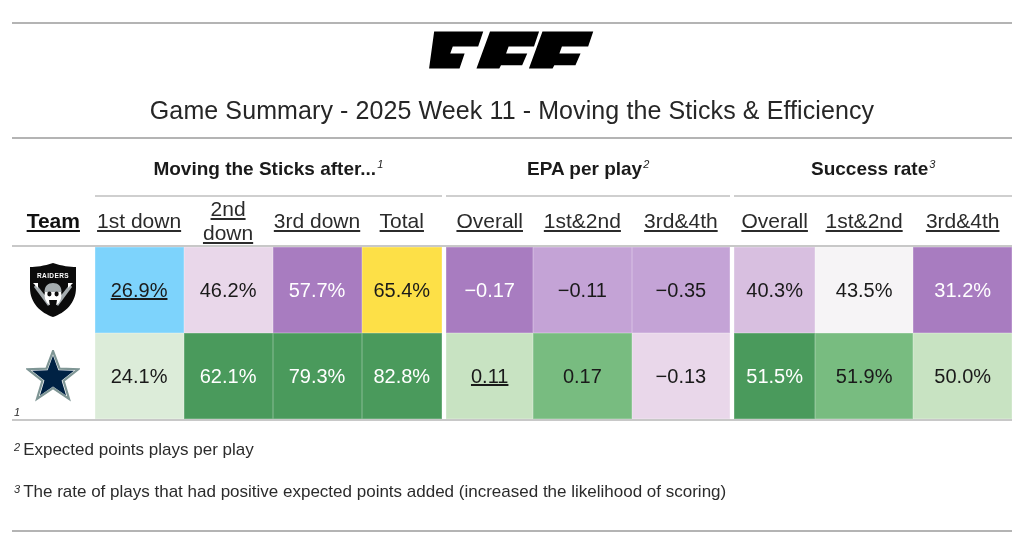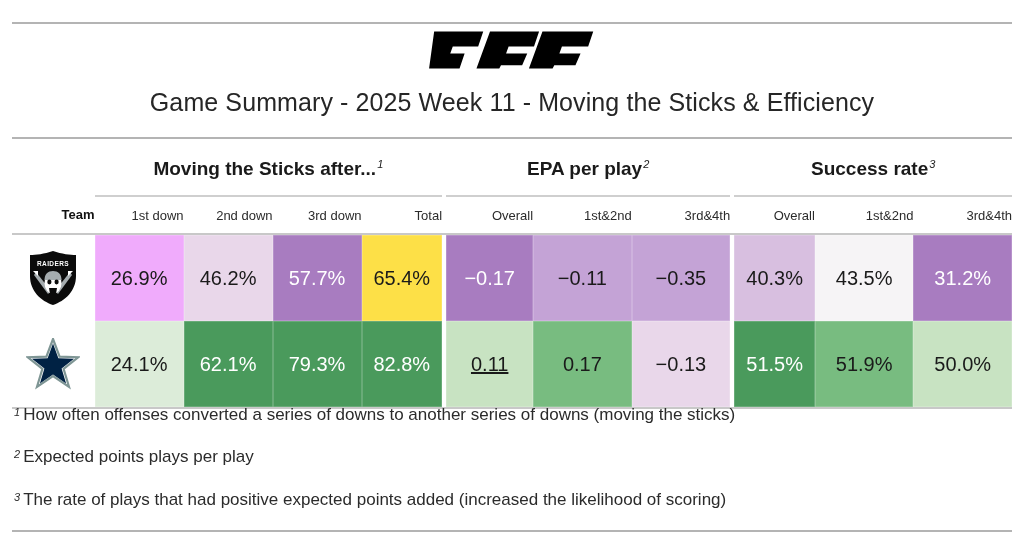--- a/index.html
+++ b/index.html
@@ -16,21 +16,21 @@
   .rule.top{top:22px;}
   .rule.under-title{top:137px;}
   .rule.bottom{top:530px;}
 
   
   .logo-wrap{position:absolute;top:28px;left:0;width:1024px;text-align:center;}
   .pff-logo{display:inline-block;height:44px;}
 
   
   .title{
-    position:absolute;top:88px;left:0;width:1024px;text-align:center;
+    position:absolute;top:96px;left:0;width:1024px;text-align:center;
     font-size:25px;font-weight:400;color:#262626;letter-spacing:0.1px;
   }
 
   
   table.stats{
     position:absolute;top:144px;left:12px;width:1000px;
     border-collapse:collapse;table-layout:fixed;
   }
   table.stats col.team{width:78px;}
   table.stats col.d{width:84px;}
@@ -46,21 +46,21 @@
   tr.grouprow th{
     height:36px;vertical-align:bottom;
     font-size:19px;font-weight:bold;color:#1a1a1a;
     text-align:center;padding-bottom:15px;
   }
   tr.grouprow th.grp{border-bottom:2px solid #cfcfcf;}
   tr.grouprow th.blank{border-bottom:none;}
 
   tr.colrow th{
     height:36px;vertical-align:middle;
-    font-size:13px;font-weight:400;color:#2b2b2b;text-align:right;
+    font-size:21px;font-weight:400;color:#2b2b2b;text-align:center;text-decoration:underline;
   }
   tr.colrow th.teamhdr{font-weight:bold;color:#111;}
 
   tr.datarow td{
     height:86px;vertical-align:middle;text-align:center;
     font-size:20px;color:#1a1a1a;
   }
   tr.datarow td.cell{box-shadow:inset 0 0 0 0.5px rgba(255,255,255,0.35);}
   tr.datarow td.teamcell{background:#ffffff;}
   tr.datarow td.gapcell{background:#ffffff;}
@@ -167,21 +167,21 @@
             <path d="M46 21 L41 21 L41 26 Z" fill="#ffffff"></path>
 
             <ellipse cx="26" cy="33" rx="8.5" ry="11" fill="#ffffff"></ellipse>
             <path d="M17.5 30 C17.5 24 21 21 26 21 C31 21 34.5 24 34.5 30 Z" fill="#a5acaf"></path>
             <ellipse cx="22.4" cy="32" rx="2.1" ry="2.4" fill="#0b0b0b"></ellipse>
             <ellipse cx="29.6" cy="32" rx="2.1" ry="2.4" fill="#0b0b0b"></ellipse>
             <path d="M22 38 L30 38 L29 44 L23 44 Z" fill="#0b0b0b"></path>
           </svg>
         </div>
       </td>
-      <td class="cell" style="background-color: #f0abfc; color: rgb(26, 26, 26);"><span>26.9%</span></td>
+      <td class="cell" style="background-color: #7dd3fc; color: rgb(26, 26, 26); text-decoration: underline;"><span>26.9%</span></td>
       <td class="cell" style="background-color: rgb(233, 215, 234); color: rgb(26, 26, 26);"><span>46.2%</span></td>
       <td class="cell" style="background-color: rgb(168, 124, 192); color: rgb(255, 255, 255);"><span>57.7%</span></td>
       <td class="cell" style="background-color: #fde047; color: rgb(26, 26, 26);"><span>65.4%</span></td>
       <td class="gapcell"></td>
       <td class="cell" style="background-color: rgb(168, 124, 192); color: rgb(255, 255, 255);"><span>−0.17</span></td>
       <td class="cell" style="background-color: rgb(196, 163, 214); color: rgb(26, 26, 26);"><span>−0.11</span></td>
       <td class="cell" style="background-color: rgb(196, 163, 214); color: rgb(26, 26, 26);"><span>−0.35</span></td>
       <td class="gapcell"></td>
       <td class="cell" style="background-color: rgb(216, 191, 224); color: rgb(26, 26, 26);"><span>40.3%</span></td>
       <td class="cell" style="background-color: rgb(246, 244, 246); color: rgb(26, 26, 26);"><span>43.5%</span></td>
@@ -213,21 +213,20 @@
 
     <tr class="foot-sep">
           <td colspan="13"></td>
         </tr>
   </tbody>
     </table>
 
   <div class="notes">
     <div class="note">
       <span class="marker">1</span>
-      <span>How often offenses converted a series of downs to another series of downs (moving the sticks)</span>
     </div>
     <div class="note">
       <span class="marker">2</span>
       <span>Expected points plays per play</span>
     </div>
     <div class="note">
       <span class="marker">3</span>
       <span>The rate of plays that had positive expected points added (increased the likelihood of scoring)</span>
     </div>
   </div>

